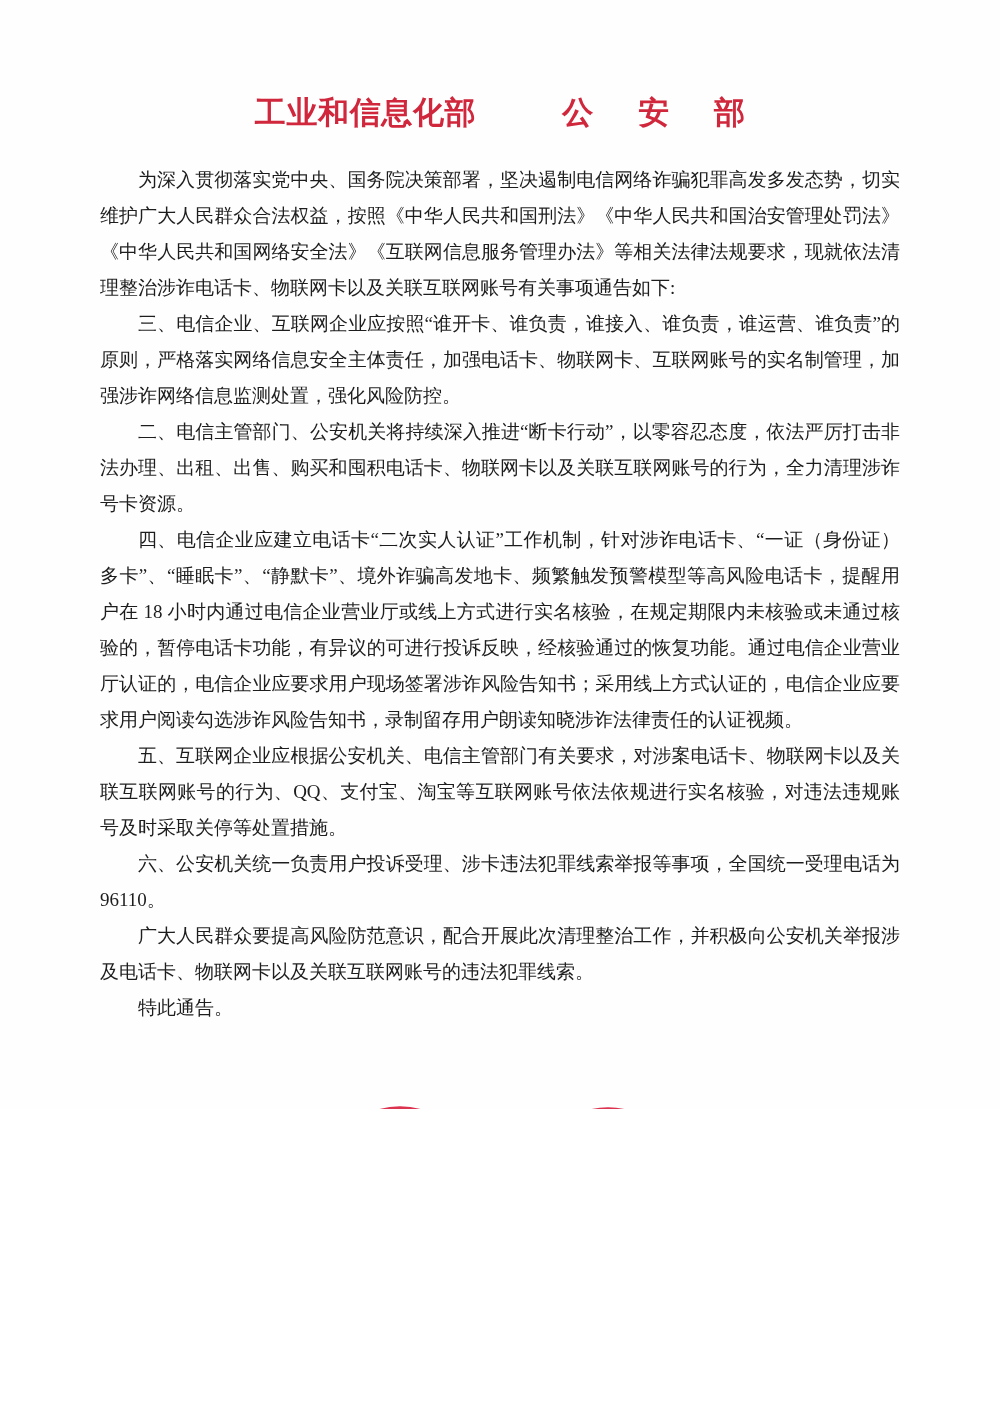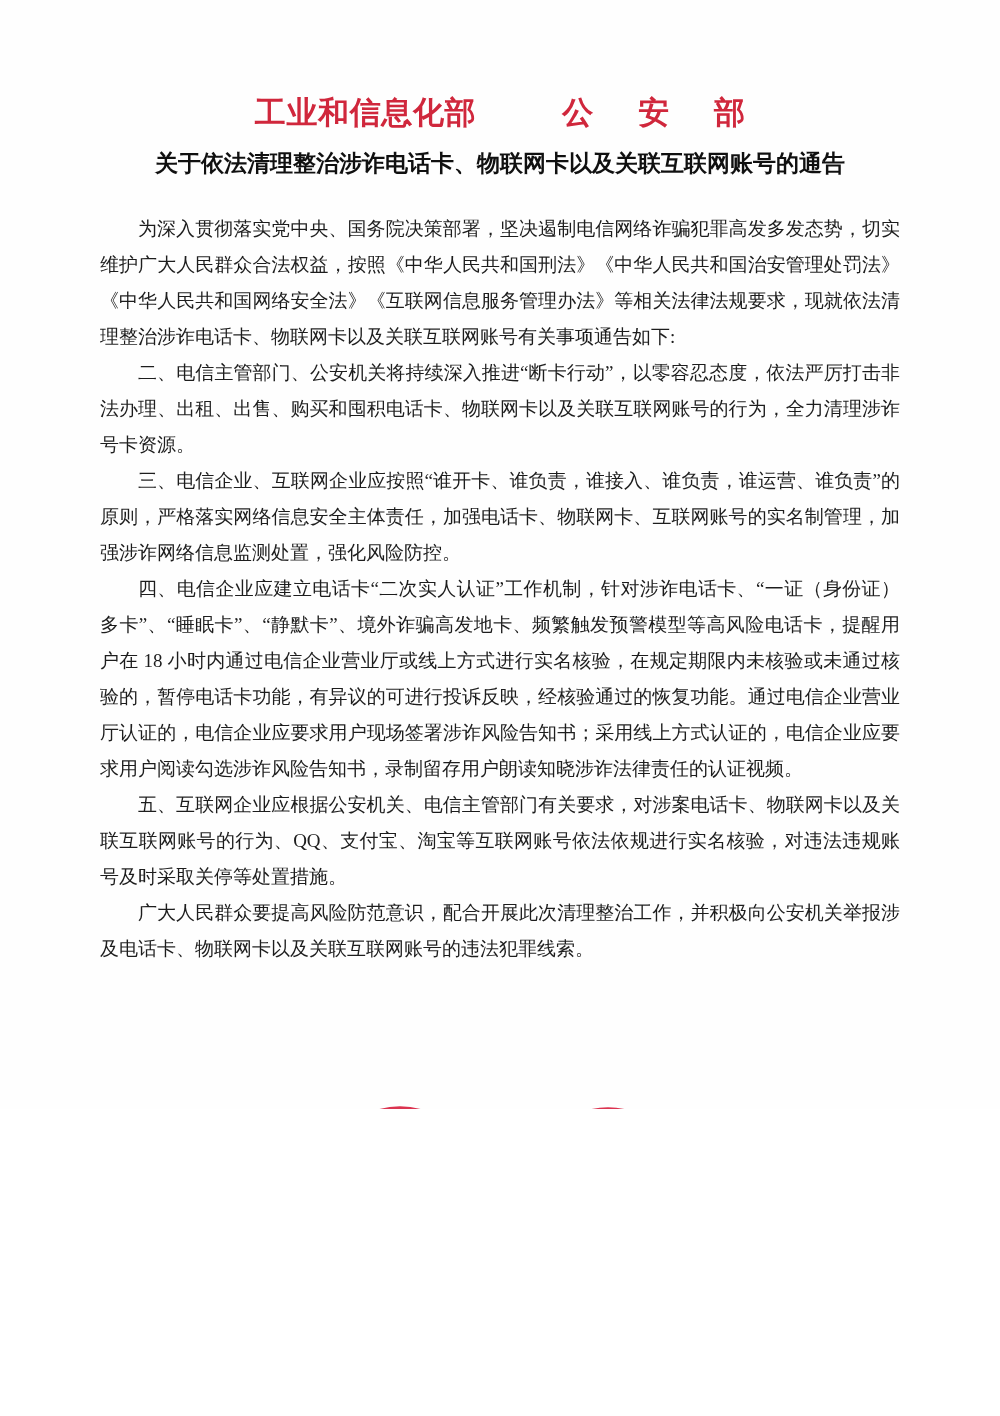--- a/index.html
+++ b/index.html
@@ -69,29 +69,30 @@
 </head>
 <body>
 
 <div class="page">
 
   <div class="red-header">
     <span class="m1">工业和信息化部</span>
     <span class="m2">公安部</span>
   </div>
 
-  <h1 class="doc-title">关于依法清理整治涉诈电话卡、物联网卡以及关联互联网账号的通告</h1>
 
   <div class="body-text">
     <p>为深入贯彻落实党中央、国务院决策部署，坚决遏制电信网络诈骗犯罪高发多发态势，切实维护广大人民群众合法权益，按照《中华人民共和国刑法》《中华人民共和国治安管理处罚法》《中华人民共和国网络安全法》《互联网信息服务管理办法》等相关法律法规要求，现就依法清理整治涉诈电话卡、物联网卡以及关联互联网账号有关事项通告如下:</p>
+    <p>三、电信企业、互联网企业应按照“谁开卡、谁负责，谁接入、谁负责，谁运营、谁负责”的原则，严格落实网络信息安全主体责任，加强电话卡、物联网卡、互联网账号的实名制管理，加强涉诈网络信息监测处置，强化风险防控。</p>
     <p>二、电信主管部门、公安机关将持续深入推进“断卡行动”，以零容忍态度，依法严厉打击非法办理、出租、出售、购买和囤积电话卡、物联网卡以及关联互联网账号的行为，全力清理涉诈号卡资源。</p>
-    <p>三、电信企业、互联网企业应按照“谁开卡、谁负责，谁接入、谁负责，谁运营、谁负责”的原则，严格落实网络信息安全主体责任，加强电话卡、物联网卡、互联网账号的实名制管理，加强涉诈网络信息监测处置，强化风险防控。</p>
     <p>四、电信企业应建立电话卡“二次实人认证”工作机制，针对涉诈电话卡、“一证（身份证）多卡”、“睡眠卡”、“静默卡”、境外诈骗高发地卡、频繁触发预警模型等高风险电话卡，提醒用户在 18 小时内通过电信企业营业厅或线上方式进行实名核验，在规定期限内未核验或未通过核验的，暂停电话卡功能，有异议的可进行投诉反映，经核验通过的恢复功能。通过电信企业营业厅认证的，电信企业应要求用户现场签署涉诈风险告知书；采用线上方式认证的，电信企业应要求用户阅读勾选涉诈风险告知书，录制留存用户朗读知晓涉诈法律责任的认证视频。</p>
     <p>五、互联网企业应根据公安机关、电信主管部门有关要求，对涉案电话卡、物联网卡以及关联互联网账号的行为、QQ、支付宝、淘宝等互联网账号依法依规进行实名核验，对违法违规账号及时采取关停等处置措施。</p>
+    <p>六、公安机关统一负责用户投诉受理、涉卡违法犯罪线索举报等事项，全国统一受理电话为 96110。</p>
     <p>广大人民群众要提高风险防范意识，配合开展此次清理整治工作，并积极向公安机关举报涉及电话卡、物联网卡以及关联互联网账号的违法犯罪线索。</p>
+    <p>特此通告。</p>
   </div>
 
   <div class="seal seal-left">
     <div class="overlay-text">工业和信息化部</div>
     <svg viewBox="0 0 160 160" width="164" height="164">
       <defs>
         <path id="arcL" d="M 39 121 A 58 58 0 1 1 121 121" fill="none"></path>
         <path id="starL" d="M0,-10 L2.35,-3.24 L9.51,-3.09 L3.8,1.24 L5.88,8.09 L0,4 L-5.88,8.09 L-3.8,1.24 L-9.51,-3.09 L-2.35,-3.24 Z"></path>
       </defs>
       <circle cx="80" cy="80" r="75" fill="none" stroke="#dc3350" stroke-width="5.5"></circle>

